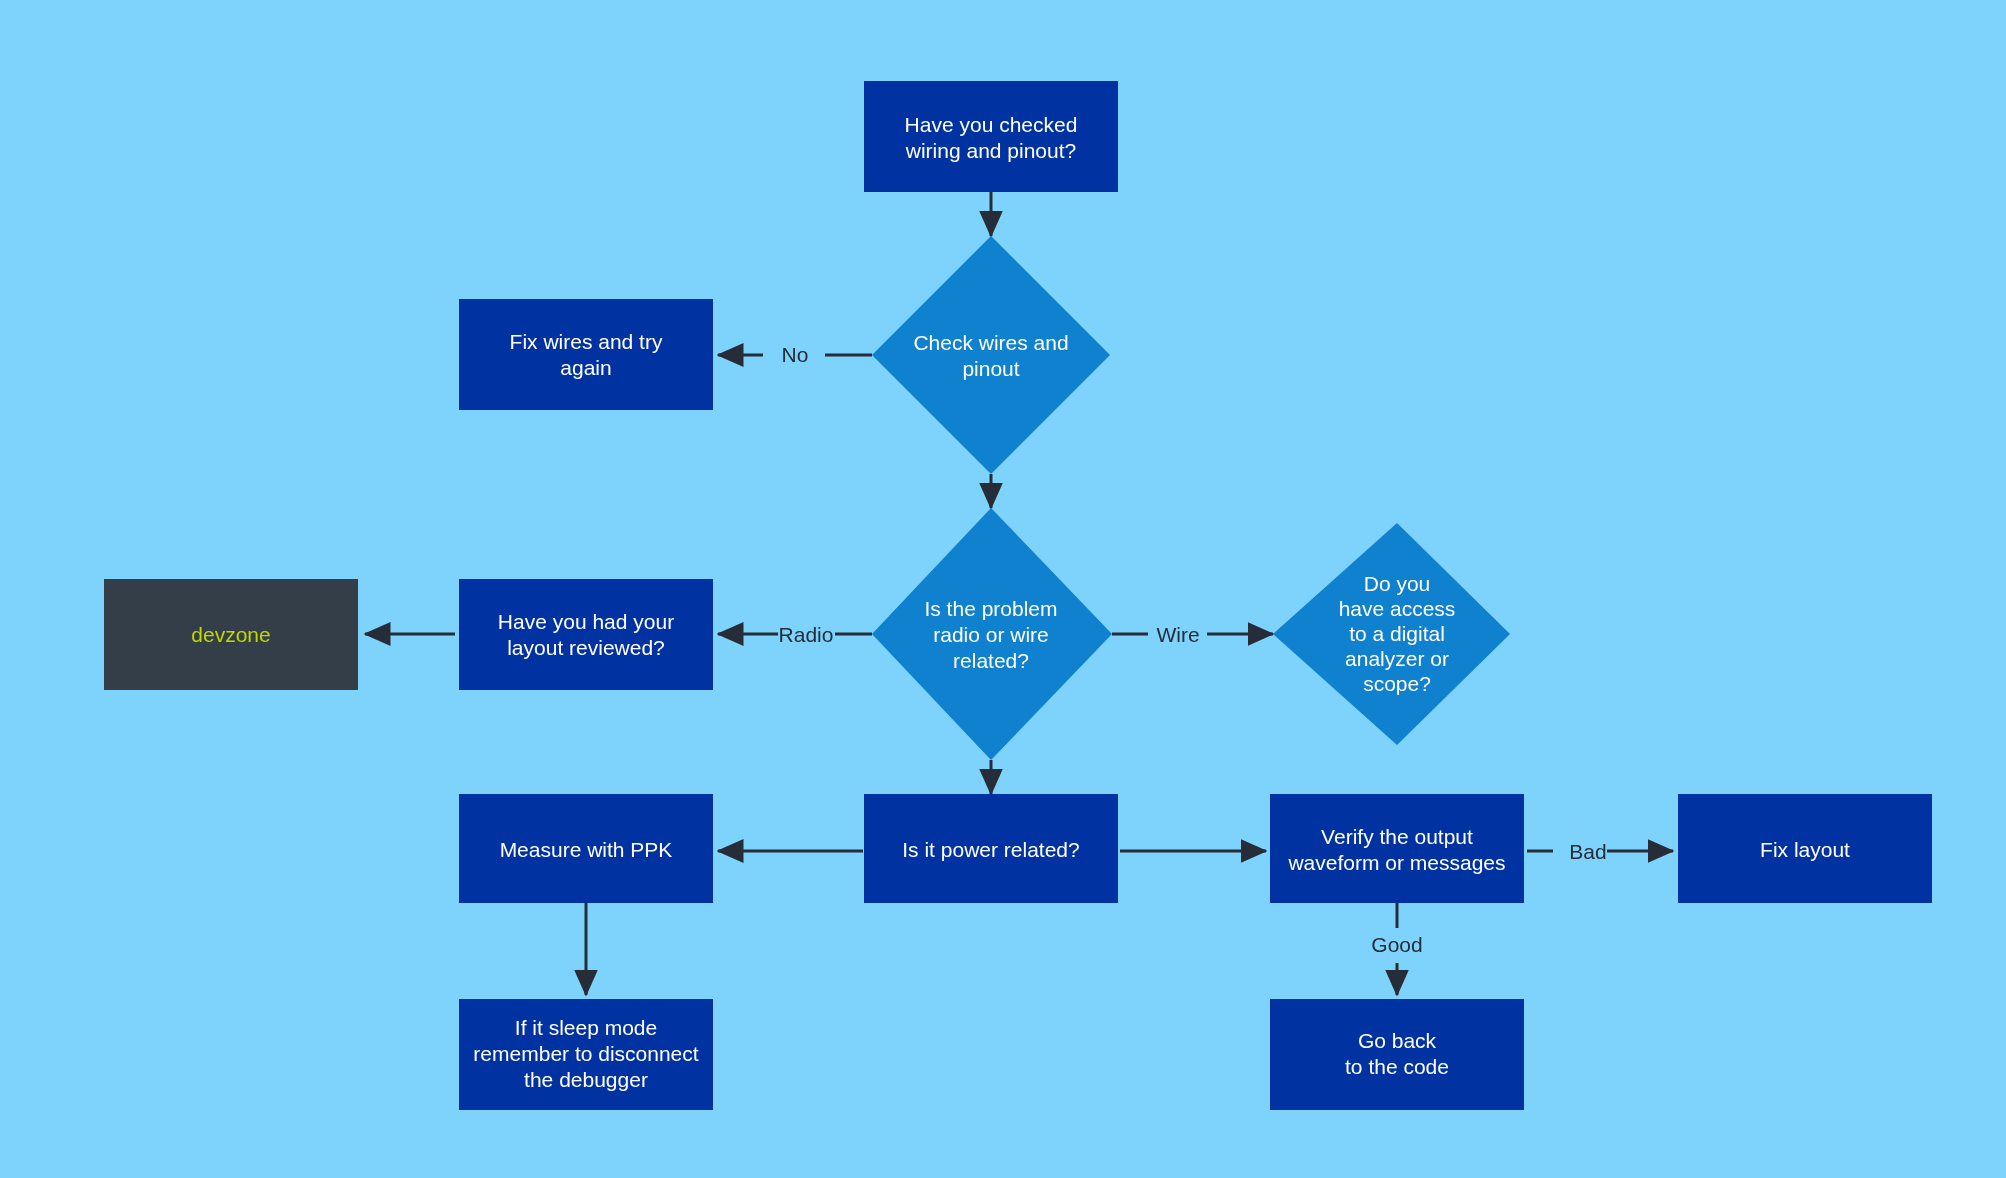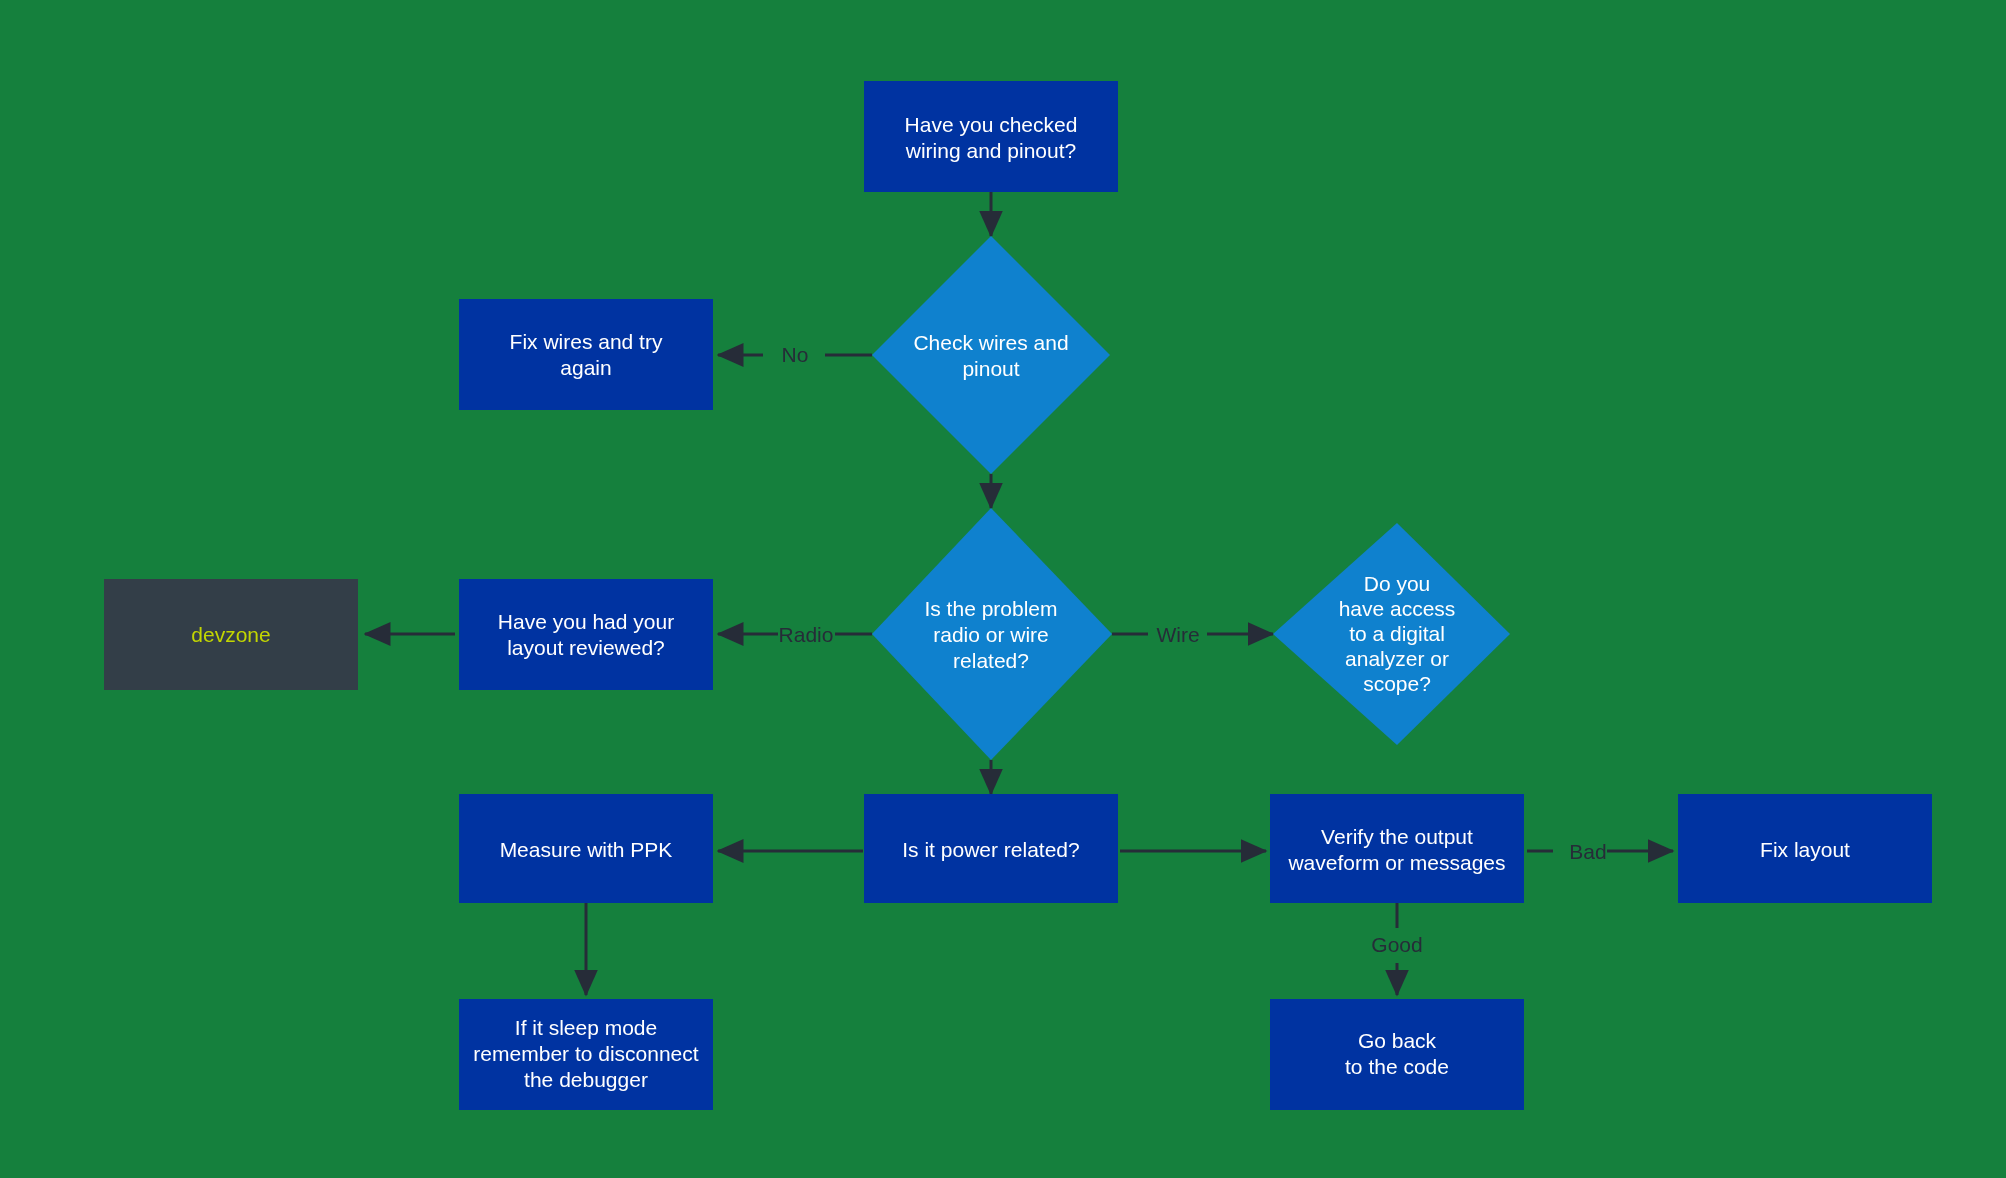--- a/index.html
+++ b/index.html
@@ -10,21 +10,21 @@
   body {
     width: 2006px;
     height: 1178px;
     font-family: "Liberation Sans", sans-serif;
     overflow: hidden;
   }
   #flowchart-root {
     position: relative;
     width: 2006px;
     height: 1178px;
-    background: #15803d;
+    background: #7dd3fc;
   }
   svg#diagram {
     display: block;
     width: 2006px;
     height: 1178px;
   }
   .node-label {
     font-family: "Liberation Sans", sans-serif;
     font-size: 21px;
     fill: #ffffff;

